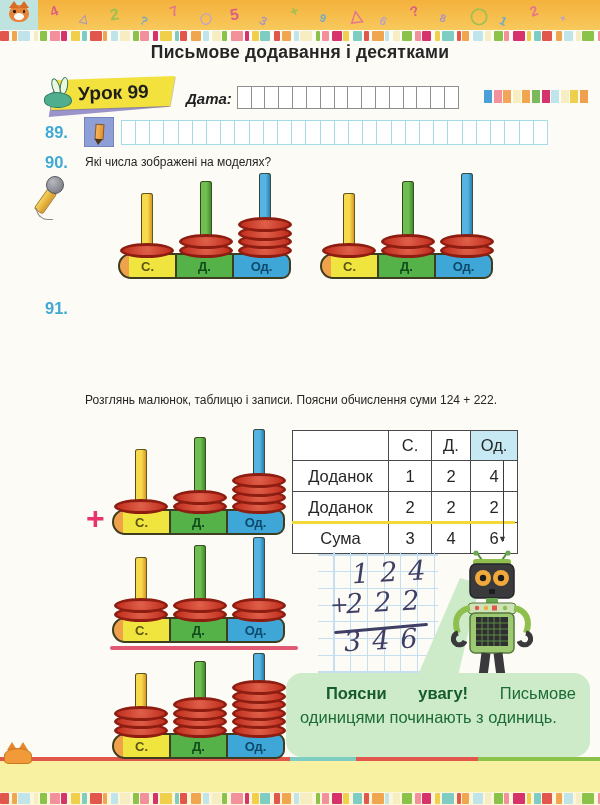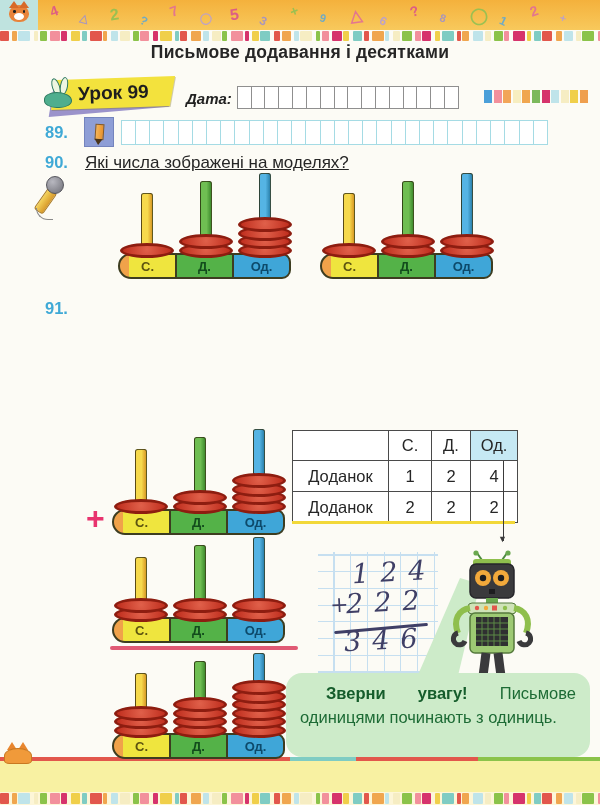--- a/index.html
+++ b/index.html
@@ -25,21 +25,21 @@
   .hare .body{position:absolute;left:0;top:8px;width:26px;height:14px;background:#4fae8e;border-radius:50% 60% 50% 50%;border:1px solid #2e7a60;}
   .hare .ear{position:absolute;width:6px;height:16px;border:1.5px solid #2e7a60;background:#eef6e0;border-radius:50%;}
   .date-label{font-style:italic;font-weight:bold;font-size:15px;color:#222;}
   .cellrow{display:flex;}
   .cell{box-sizing:border-box;background:#fff;flex:none;}
   .date-cell{width:15px;height:23px;border:1.2px solid #8f8f8f;margin-left:-1.2px;}
   .ans-cell{width:15.4px;height:25px;border:1.2px solid #a5dbe4;margin-left:-1.2px;}
   .sq{width:8px;height:13px;margin-right:1.6px;flex:none;}
   
   .exnum{font-size:16.5px;font-weight:bold;color:#3fa9d6;}
-  .bodytext{font-size:17px;color:#262626;line-height:21.4px;text-align:justify;text-decoration:underline;}
+  .bodytext{font-size:12px;color:#262626;line-height:21.4px;text-align:justify;}
   
   .pencil-box{width:28px;height:28px;background:#8e9ed6;border:1px solid #7484bd;display:flex;align-items:center;justify-content:center;}
   .pencil{width:7px;height:14px;background:linear-gradient(90deg,#f5b558,#e8922e);border:1px solid #8a5a20;position:relative;transform:rotate(4deg);}
   .pencil:after{content:'';position:absolute;left:-1px;top:100%;border-left:4.5px solid transparent;border-right:4.5px solid transparent;border-top:6px solid #4a3418;}
   
   .mic{width:34px;height:44px;}
   .mic-head{position:absolute;left:12px;top:0;width:16px;height:16px;border-radius:50%;background:radial-gradient(circle at 35% 30%,#b8b8c0,#6e6e76);border:1px solid #55555c;}
   .mic-handle{position:absolute;left:6px;top:12px;width:9px;height:24px;background:linear-gradient(90deg,#f5d45c,#d89a2a);border:1px solid #a87820;border-radius:3px;transform:rotate(35deg);}
   .mic-cord{position:absolute;left:2px;top:32px;width:16px;height:11px;border:1.5px solid #8a8a8a;border-top:none;border-right:none;border-radius:0 0 0 14px;}
   
@@ -306,20 +306,21 @@
       <div class="ring" style="left: 61px; top: 71px;"></div>
       <div class="ring" style="left: 61px; top: 62.4px;"></div>
       <div class="baseSec s2" style="left: 118px; top: 81px;">
         <span style="color: rgb(13, 74, 107);">Од.</span>
       </div>
       <div class="ring" style="left: 120px; top: 71px;"></div>
       <div class="ring" style="left: 120px; top: 62.4px;"></div>
     </div>
 
   <div class="abs exnum" style="left:45px;top:299px;">91.</div>
+  <div class="abs bodytext" style="left:85px;top:390px;width:501px;">Розглянь малюнок, таблицю і записи. Поясни обчислення суми 124 + 222.</div>
 
   <div class="abs plus-pink" style="left:86px;top:500px;">+</div>
   <div class="abacus" style="left:112px;top:428px;">
       <div class="peg" style="left: 23px; top: 21px; height: 68px; background: linear-gradient(90deg, rgb(246, 217, 76) 55%, rgb(217, 154, 38));"></div>
       <div class="peg" style="left: 82px; top: 9px; height: 80px; background: linear-gradient(90deg, rgb(111, 190, 82) 55%, rgb(63, 140, 46));"></div>
       <div class="peg" style="left: 141px; top: 1px; height: 88px; background: linear-gradient(90deg, rgb(85, 180, 228) 55%, rgb(43, 130, 173));"></div>
       <div class="baseSec s0" style="left: 0px; top: 81px;">
         <span style="color: rgb(93, 84, 16);">С.</span>
       </div>
       <div class="ring" style="left: 2px; top: 71px;"></div>
@@ -397,20 +398,26 @@
       <td class="lbl">Доданок</td>
       <td>1</td>
       <td>2</td>
       <td>4</td>
     </tr>
     <tr>
       <td class="lbl">Доданок</td>
       <td>2</td>
       <td>2</td>
       <td>2</td>
+    </tr>
+    <tr>
+      <td class="lbl">Сума</td>
+      <td>3</td>
+      <td>4</td>
+      <td>6</td>
     </tr>
   </tbody>
     </table>
   <div class="abs yline" style="left:292px;top:521px;width:223px;"></div>
   <div class="abs arrow-line" style="left:503px;top:461px;height:80px;"></div>
   <div class="abs arrow-head" style="left:498px;top:534px;">▼</div>
 
   <div class="abs grid" style="left:318px;top:552px;width:120px;height:136px;"></div>
   <div class="abs hw" style="left:352px;top:556px;">124</div>
   <div class="abs hw op" style="left:330px;top:592px;font-size:22px;letter-spacing:0;">+</div>
@@ -446,21 +453,21 @@
     <path d="M66 58 C78 60 83 70 78 83" stroke="#8fbf4d" stroke-width="6" fill="none"></path>
     <path d="M10 83 a6 6 0 1 0 7 8" stroke="#3a3a3c" stroke-width="5" fill="none"></path>
     <path d="M78 83 a6 6 0 1 1 -7 8" stroke="#3a3a3c" stroke-width="5" fill="none"></path>
     <path d="M38 103 L34 134" stroke="#3a3a3c" stroke-width="9"></path>
     <path d="M50 103 L54 134" stroke="#3a3a3c" stroke-width="9"></path>
     <rect x="23" y="133" width="19" height="9" rx="4.5" fill="#8fbf4d" stroke="#557a3c"></rect>
     <rect x="46" y="133" width="19" height="9" rx="4.5" fill="#8fbf4d" stroke="#557a3c"></rect>
   </svg>
 
   <div class="abs callout" style="left:286px;top:673px;width:304px;height:84px;">
-    <p><b>Зверни увагу!</b><span> Письмове одиницями починають з одиниць.</span></p>
+    <p><b>Поясни увагу!</b><span> Письмове одиницями починають з одиниць.</span></p>
   </div>
 
   <div id="footer-lines">
       <div class="abs" style="left: 0px; top: 757px; width: 290px; height: 4px; background: rgb(226, 87, 76);"></div>
       <div class="abs" style="left: 290px; top: 757px; width: 66px; height: 4px; background: rgb(127, 204, 195);"></div>
       <div class="abs" style="left: 356px; top: 757px; width: 122px; height: 4px; background: rgb(226, 87, 76);"></div>
       <div class="abs" style="left: 478px; top: 757px; width: 122px; height: 4px; background: rgb(139, 195, 74);"></div>
     </div>
   <div class="abs footer-band"></div>
   <div class="abs fox">

